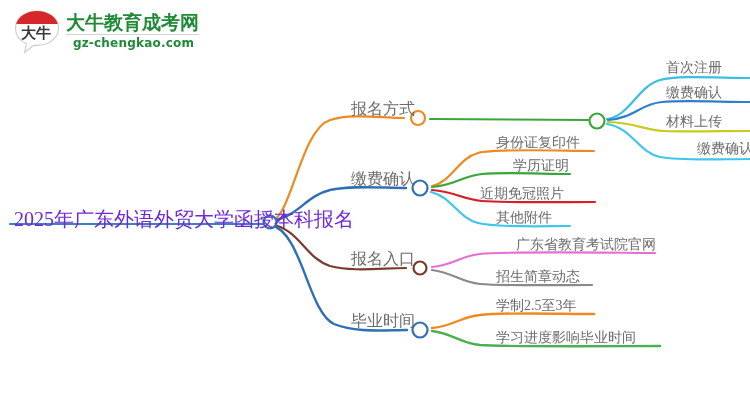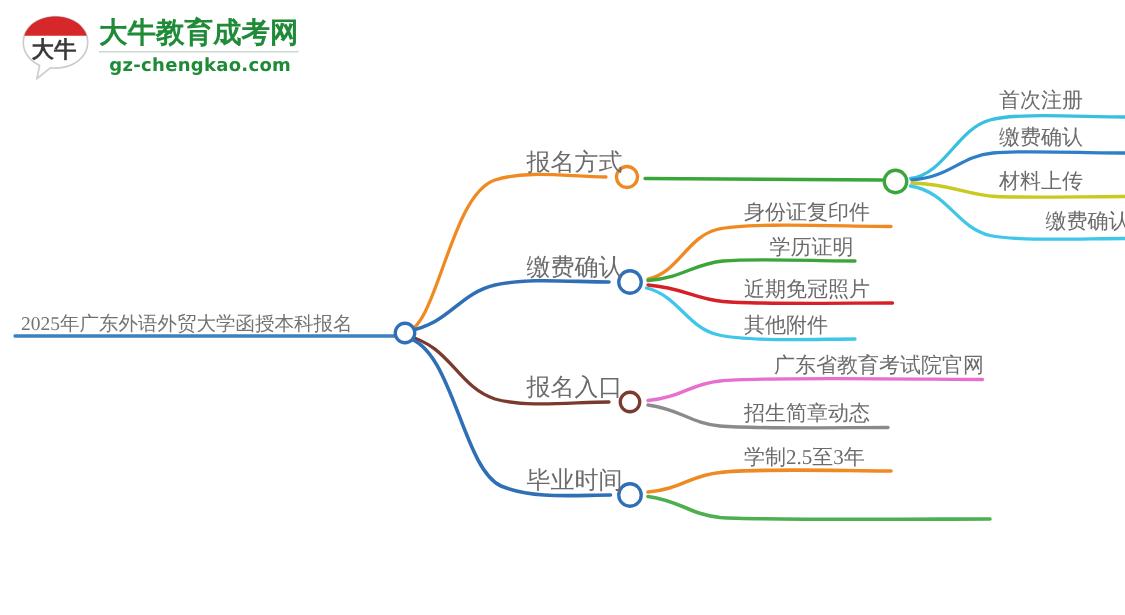--- a/index.html
+++ b/index.html
@@ -79,22 +79,22 @@
 
   
   .mm-label {
     position: absolute;
     font-family: Liberation Serif, serif;
     color: #6b6b6b;
     white-space: nowrap;
     line-height: 1;
   }
   .lvl0 {
-    font-size: 13px;
-    color: #737373;
+    font-size: 20px;
+    color: #6d28d9;
   }
   .lvl1 {
     font-size: 16px;
     color: #6b6b6b;
   }
   .lvl2 {
     font-size: 14px;
     color: #6b6b6b;
   }
 </style>
@@ -162,21 +162,22 @@
   <div class="mm-label lvl1" style="left:351px; top:313px;">毕业时间</div>
 
 
   <div class="mm-label lvl2" style="left:666px; top:61px;">首次注册</div>
   <div class="mm-label lvl2" style="left:666px; top:86px;">缴费确认</div>
   <div class="mm-label lvl2" style="left:666px; top:115px;">材料上传</div>
   <div class="mm-label lvl2" style="left:666px; top:142px;margin-left:31px;">缴费确认</div>
 
   <div class="mm-label lvl2" style="left:496px; top:136px;">身份证复印件</div>
   <div class="mm-label lvl2" style="left:513px; top:159px;">学历证明</div>
-  <div class="mm-label lvl2" style="left:496px; top:187px;text-align:right;">近期免冠照片</div>
+  <div class="mm-label lvl2" style="left:480px; top:187px;text-align:right;">近期免冠照片</div>
   <div class="mm-label lvl2" style="left:496px; top:211px;">其他附件</div>
 
   <div class="mm-label lvl2" style="left:496px; top:238px;margin-left:20px;">广东省教育考试院官网</div>
   <div class="mm-label lvl2" style="left:496px; top:270px;">招生简章动态</div>
 
   <div class="mm-label lvl2" style="left:496px; top:299px;">学制2.5至3年</div>
+  <div class="mm-label lvl2" style="left:496px; top:331px;">学习进度影响毕业时间</div>
 
 </div>
 
 </body></html>

